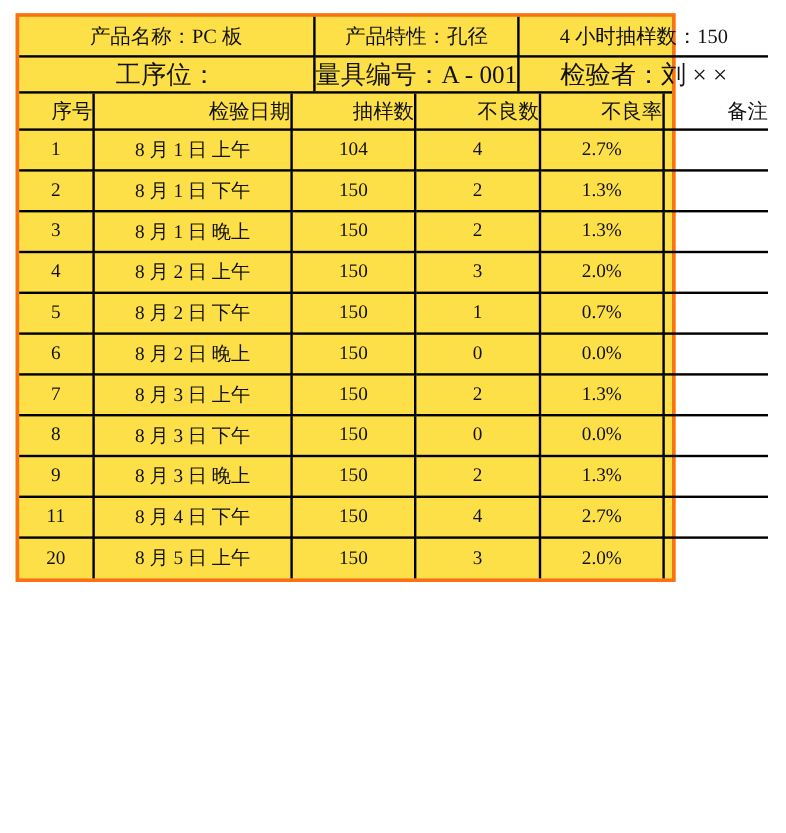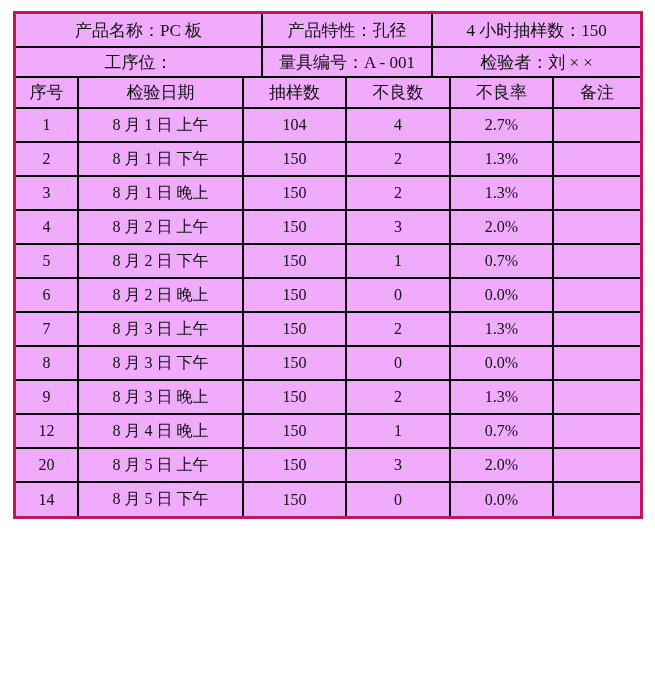--- a/index.html
+++ b/index.html
@@ -3,29 +3,29 @@
 <meta charset="utf-8">
 <style>
   * { margin: 0; padding: 0; box-sizing: border-box; }
   html, body { background: #ffffff; }
   body {
     width: 655px; height: 694px; position: relative; overflow: hidden;
     font-family: "Liberation Serif", "DejaVu Serif", serif;
     color: #111111;
   }
   .sheet {
-    position: absolute; left: 13px; top: 11px; width: 630px;
-    border: 3px solid #be185d; background: #f0abfc;
+    position: absolute; left: 13px; top: 11px; width: 550px;
+    border: 3px solid #f97316; background: #fde047;
   }
   table { border-collapse: collapse; border-style: hidden; table-layout: fixed; width: 624px; }
   td { border: 2px solid #000; text-align: center; vertical-align: middle; padding: 0; white-space: nowrap; }
   .top-block { border-bottom: 2px solid #000; }
   .top tr.r1 td { height: 33px; font-size: 17px; }
-  .top tr.r2 td { height: 29px; font-size: 17px; }
-  .main tr.head td { height: 30px; font-size: 17px; }
+  .top tr.r2 td { height: 29px; font-size: 21px; }
+  .main tr.head td { height: 30px; font-size: 17px; text-align: right; }
   .main tr.data td { height: 34px; font-size: 16px; }
 </style>
 </head>
 <body>
 
 <div class="sheet">
 
   <div class="top-block">
     <table class="top">
       <colgroup>
@@ -132,39 +132,31 @@
         </tr>
     <tr class="data">
           <td>9</td>
           <td>8 月 3 日  晚上</td>
           <td>150</td>
           <td>2</td>
           <td>1.3%</td>
           <td></td>
         </tr>
     <tr class="data">
-          <td>12</td>
-          <td>8 月 4 日  晚上</td>
+          <td>11</td>
+          <td>8 月 4 日  下午</td>
           <td>150</td>
-          <td>1</td>
-          <td>0.7%</td>
+          <td>4</td>
+          <td>2.7%</td>
           <td></td>
         </tr>
     <tr class="data">
           <td>20</td>
           <td>8 月 5 日  上午</td>
           <td>150</td>
           <td>3</td>
           <td>2.0%</td>
           <td></td>
         </tr>
-    <tr class="data">
-          <td>14</td>
-          <td>8 月 5 日  下午</td>
-          <td>150</td>
-          <td>0</td>
-          <td>0.0%</td>
-          <td></td>
-        </tr>
   </tbody>
     </table>
 
 </div>
 
 </body></html>

